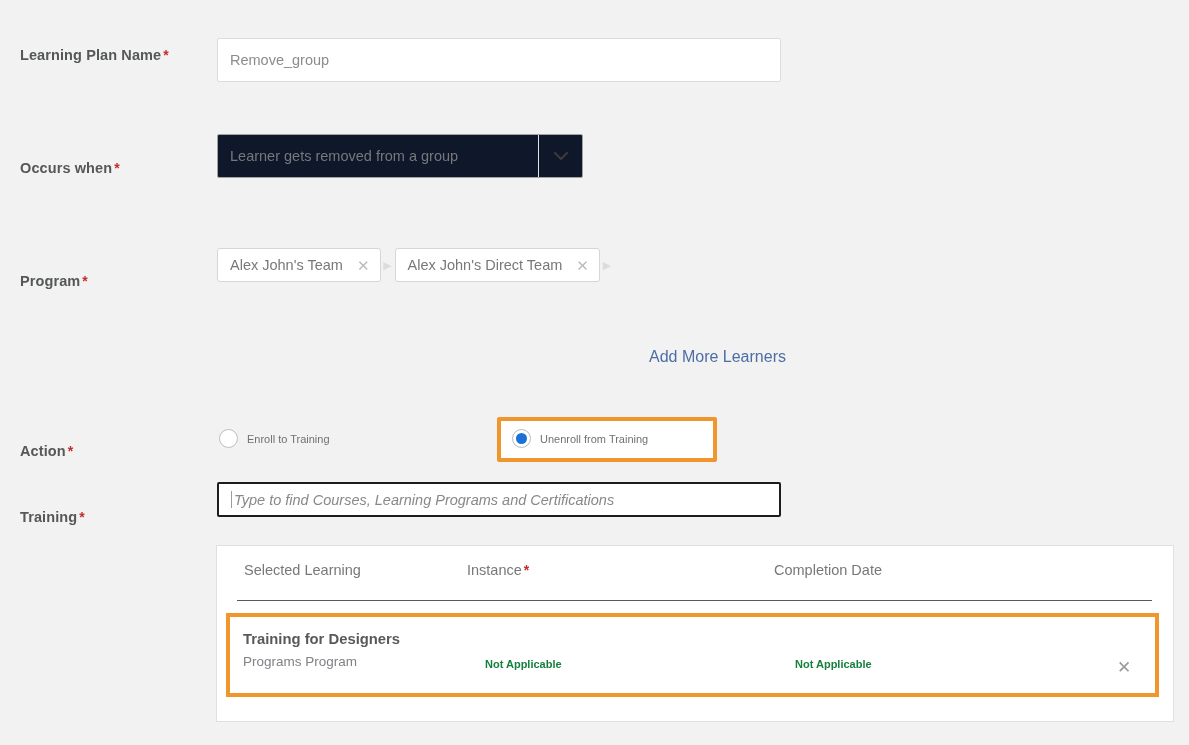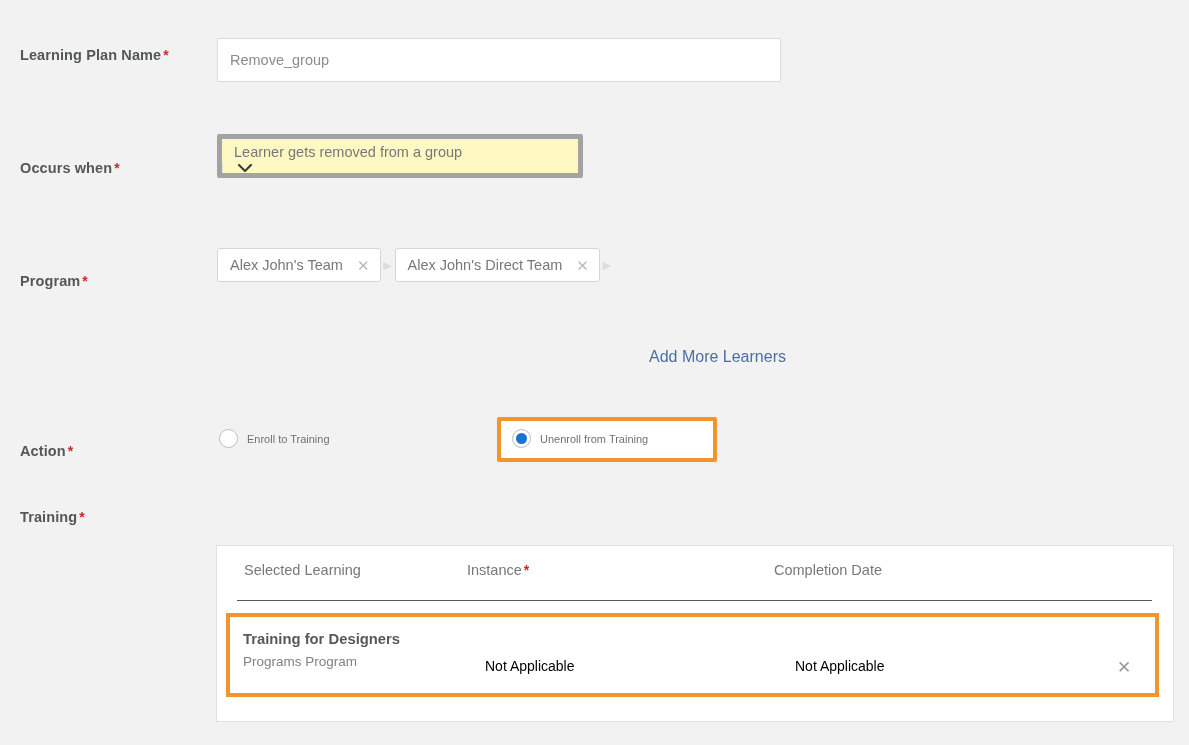--- a/index.html
+++ b/index.html
@@ -36,24 +36,23 @@
     align-items: center;
     font-family: "Liberation Sans", sans-serif;
   }
   .text-input .ph { color: #8a8c8e; }
   .text-input .ph-italic { color: #86888a; font-style: italic; }
 
   
   .select-wrap {
     position: absolute;
     display: flex;
-    background: #fef9c3;
-    border: 5px solid #a3a3a3;
+    background: #0f172a;
+    border: 1px solid #a3a3a3;
     border-radius: 2px;
-    flex-direction: column;
   }
   .select-value {
     flex: 1;
     display: flex; align-items: center;
     padding: 0 12px;
     font-size: 14.5px;
     color: #76787a;
   }
   .select-caret {
     width: 44px;
@@ -166,23 +165,23 @@
     white-space: nowrap;
   }
   .cell-sub {
     position: absolute;
     font-size: 13.5px;
     color: #808285;
     white-space: nowrap;
   }
   .cell-val {
     position: absolute;
-    font-size: 14px;
-    font-weight: normal;
-    color: #000000;
+    font-size: 11px;
+    font-weight: bold;
+    color: #15803d;
     white-space: nowrap;
   }
   .row-x {
     position: absolute;
     font-size: 17px;
     color: #9a9c9e;
     cursor: pointer;
     line-height: 1;
   }
 </style>
@@ -241,20 +240,24 @@
 
   <div class="hl-box" style="left:497px; top:417px; width:220px; height:45px;"></div>
   <div class="radio-item" style="left:512px; top:429px;">
     <span class="radio-dot on"></span>
     <span class="radio-label">Unenroll from Training</span>
   </div>
 
   <div class="field-label" style="left:20px; top:509px;">
     <span>Training</span><span class="req">*</span>
   </div>
+  <div class="text-input focus-box" style="left:217px; top:482px; width:564px; height:35px;">
+    <span style="display:inline-block;width:1px;height:17px;background:#9a9c9e;margin-right:2px;"></span>
+    <span class="ph-italic">Type to find Courses, Learning Programs and Certifications</span>
+  </div>
 
   <div class="panel" style="left:216px; top:545px; width:958px; height:177px;">
   </div>
 
   <div class="t-head" style="left:244px; top:562px;">
     <span>Selected Learning</span>
   </div>
   <div class="t-head" style="left:467px; top:562px;">
     <span>Instance</span><span class="req">*</span>
   </div>

